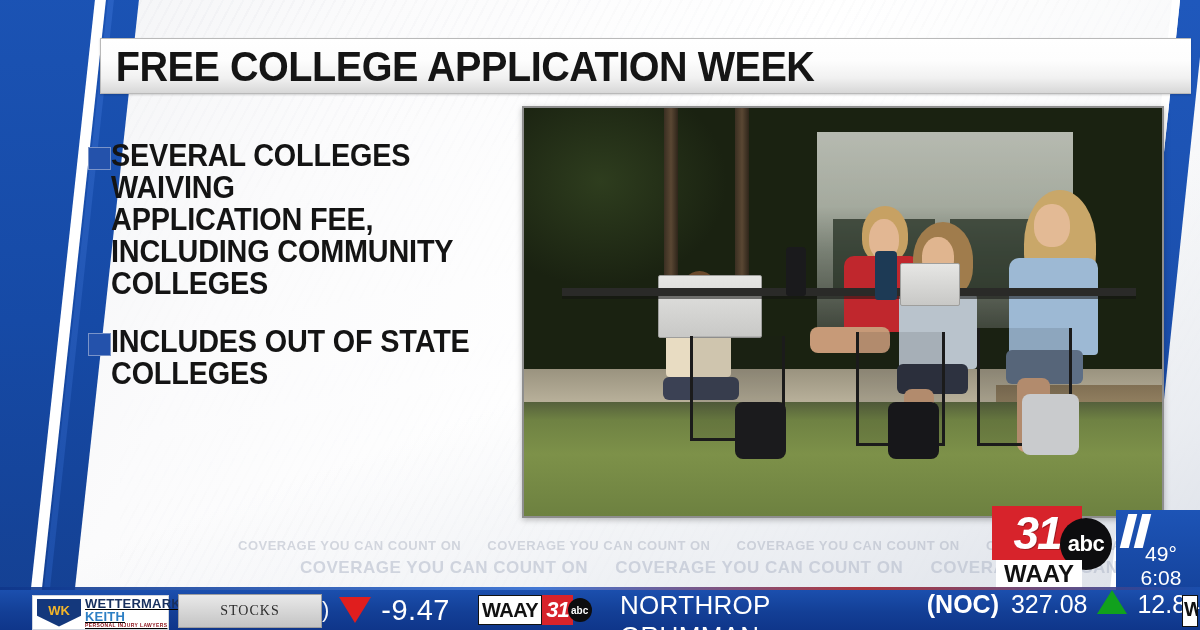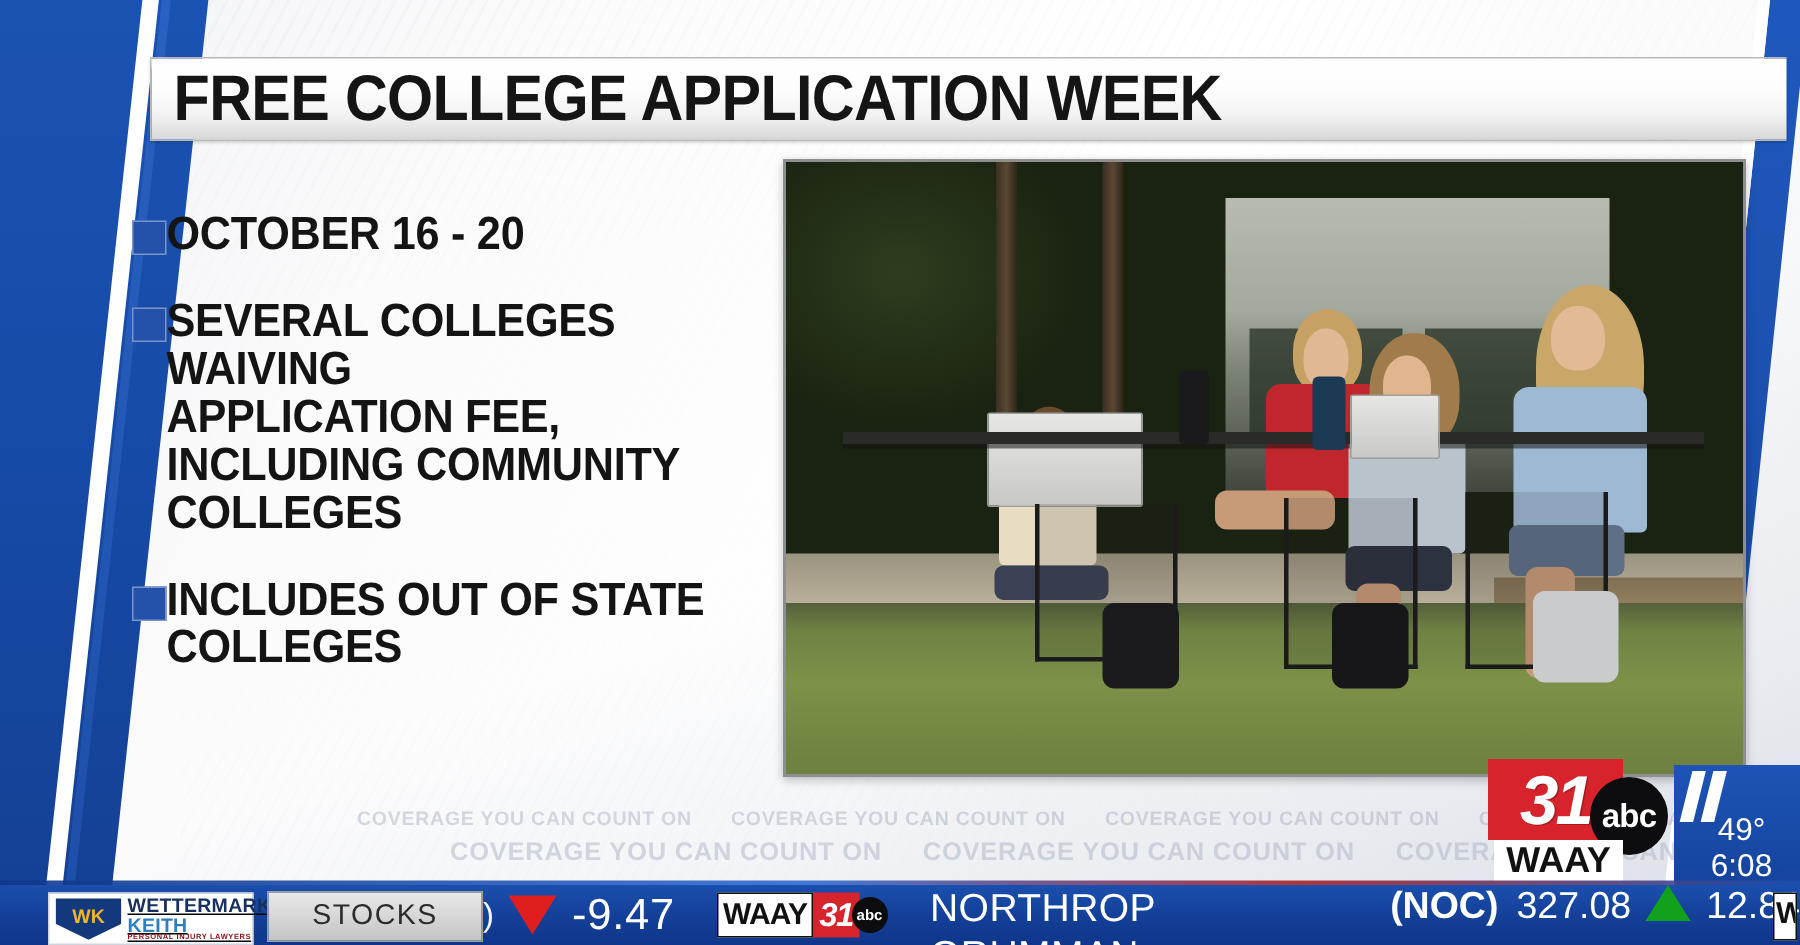--- a/index.html
+++ b/index.html
@@ -394,23 +394,24 @@
   .stocks-chip {
     position: absolute;
     left: 178px; top: 4px;
     width: 142px; height: 32px;
     background: linear-gradient(180deg,#e9e9e9,#c4c4c4);
     border: 1px solid #9e9e9e;
     display: flex; align-items: center; justify-content: center;
   }
   .stocks-chip span {
     color: #2c2c2c;
-    font-size: 19px;
+    font-size: 14px;
     font-weight: 400;
     letter-spacing: 1px;
+    font-family: Liberation Serif, serif;
   }
   .tick-left {
     position: absolute;
     left: 322px; top: 0; height: 40px;
     display: flex; align-items: center;
     color: #ffffff;
     font-size: 22px;
   }
   .tick-partial {
     color: #ffffff;
@@ -503,24 +504,20 @@
   <div class="wedge-stripe-a"></div>
   <div class="wedge-stripe-b"></div>
   <div class="right-stripe"></div>
   <div class="right-stripe2"></div>
 
   <div class="title-bar">
     <div class="title-text">FREE COLLEGE APPLICATION WEEK</div>
   </div>
 
   <div class="bullets">
-    <div class="bullet-row">
-      <div class="bullet-square"></div>
-      <div class="bullet-text">OCTOBER 16 - 20</div>
-    </div>
     <div class="bullet-row">
       <div class="bullet-square"></div>
       <div class="bullet-text">SEVERAL COLLEGES WAIVING
 APPLICATION FEE,
 INCLUDING COMMUNITY
 COLLEGES</div>
     </div>
     <div class="bullet-row">
       <div class="bullet-square"></div>
       <div class="bullet-text">INCLUDES OUT OF STATE

